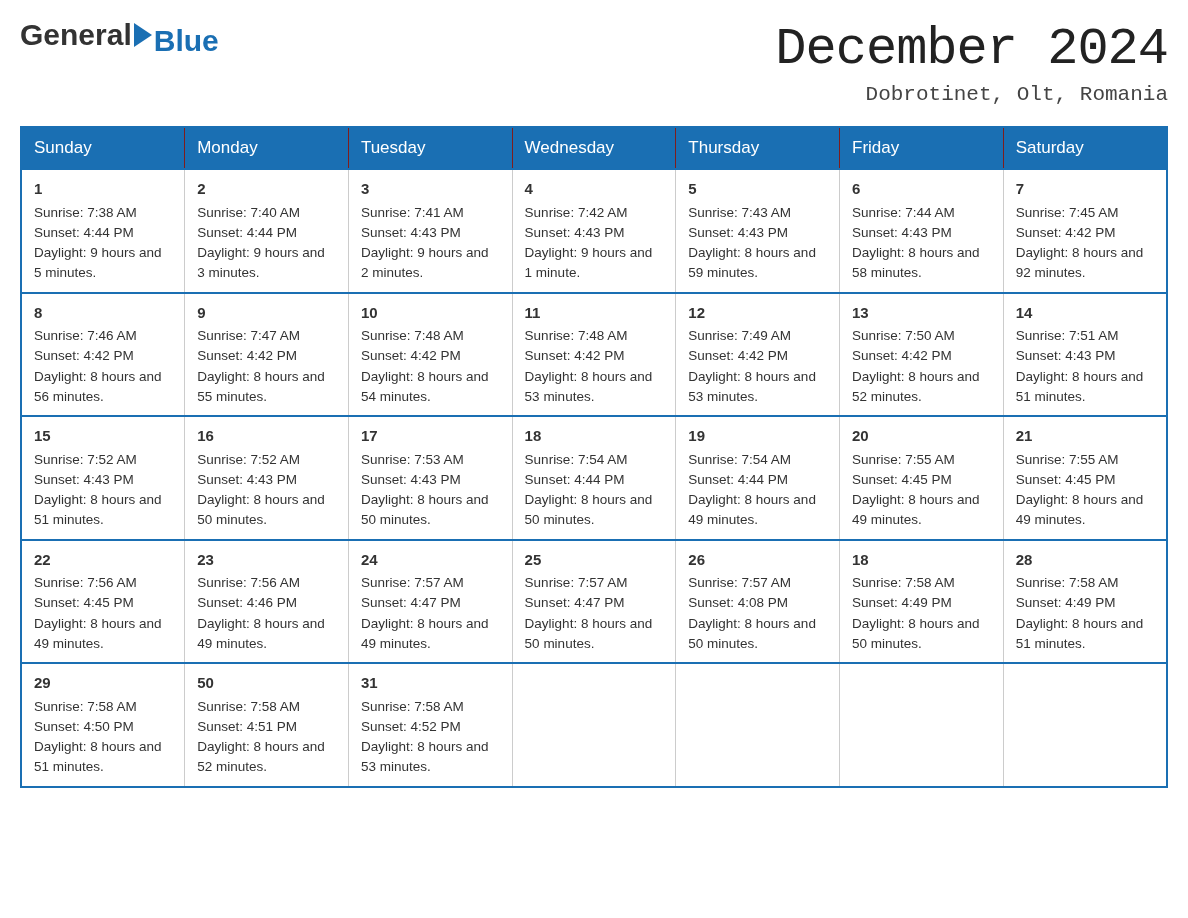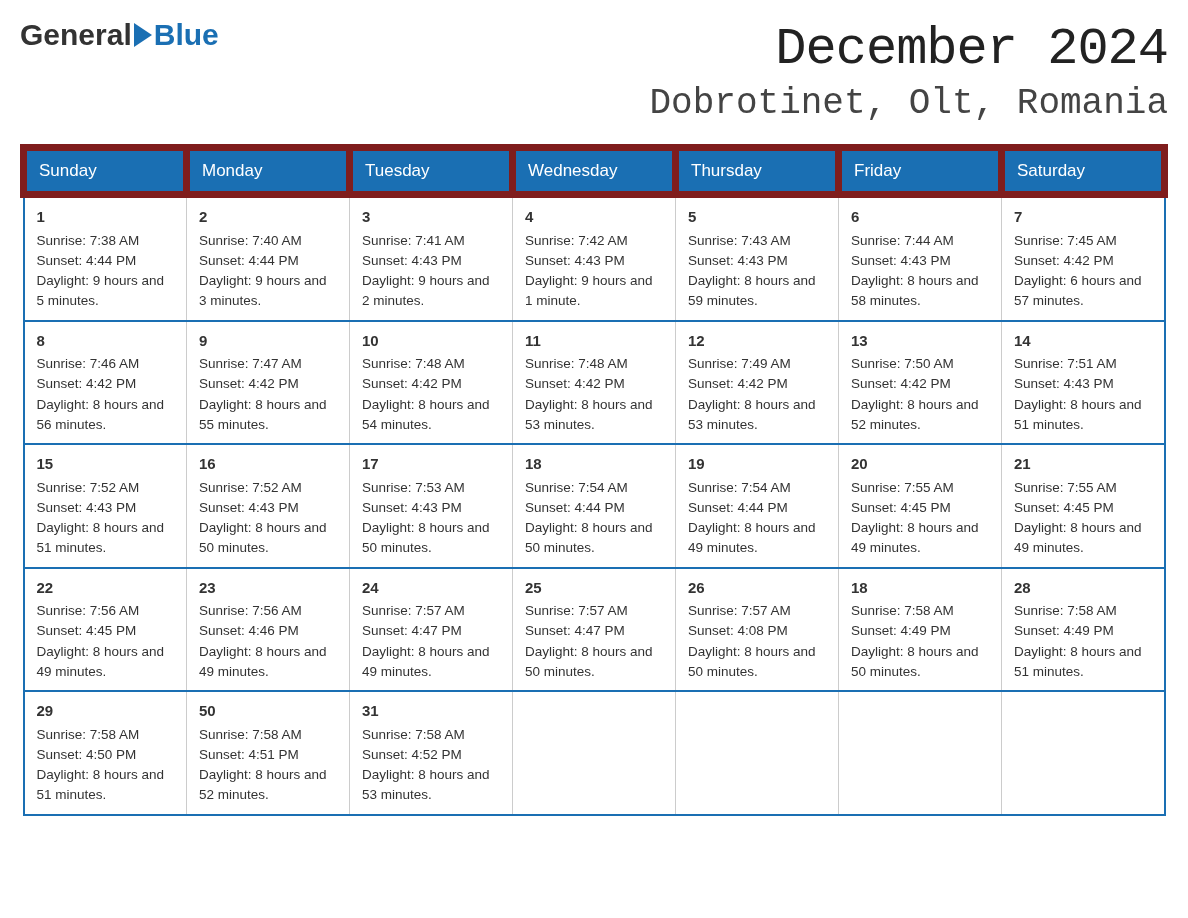--- a/index.html
+++ b/index.html
@@ -26,38 +26,38 @@
       text-align: right;
       font-family: Liberation Mono, monospace;
     }
     .month-title {
       font-size: 52px;
       font-weight: normal;
       color: #222;
       letter-spacing: -1px;
     }
     .location-title {
-      font-size: 36px;
+      font-size: 21px;
       font-weight: normal;
       color: #444;
       margin-top: 4px;
     }
     .calendar-table {
       width: 100%;
       border-collapse: collapse;
       border: 2px solid #1a6fb3;
     }
     .calendar-table th {
       background-color: #1a6fb3;
       color: #fff;
       padding: 10px 12px;
       font-size: 17px;
       font-weight: normal;
       text-align: left;
-      border: 7px solid #7f1d1d;
+      border: 1px solid #7f1d1d;
     }
     .calendar-table td {
       vertical-align: top;
       padding: 8px 12px;
       border: 1px solid #ccc;
       width: 14.28%;
       min-height: 100px;
       font-size: 13.5px;
       color: #333;
       line-height: 1.5;
@@ -87,20 +87,21 @@
       font-size: 30px;
       font-weight: bold;
       color: #333;
       display: flex;
       align-items: center;
     }
     .blue-part {
       font-size: 30px;
       font-weight: bold;
       color: #1a6fb3;
+      margin-top: 6px;
     }
     .triangle-right {
       display: inline-block;
       width: 0;
       height: 0;
       border-top: 12px solid transparent;
       border-bottom: 12px solid transparent;
       border-left: 18px solid #1a6fb3;
       margin-left: 2px;
       margin-right: 2px;
@@ -141,21 +142,21 @@
       </tr>
   </thead>
   <tbody id="calendar-body">
   <tr>
         <td><span class="day-number">1</span><span>Sunrise: 7:38 AM</span><br><span>Sunset: 4:44 PM</span><br><span>Daylight: 9 hours and 5 minutes.</span></td>
         <td><span class="day-number">2</span><span>Sunrise: 7:40 AM</span><br><span>Sunset: 4:44 PM</span><br><span>Daylight: 9 hours and 3 minutes.</span></td>
         <td><span class="day-number">3</span><span>Sunrise: 7:41 AM</span><br><span>Sunset: 4:43 PM</span><br><span>Daylight: 9 hours and 2 minutes.</span></td>
         <td><span class="day-number">4</span><span>Sunrise: 7:42 AM</span><br><span>Sunset: 4:43 PM</span><br><span>Daylight: 9 hours and 1 minute.</span></td>
         <td><span class="day-number">5</span><span>Sunrise: 7:43 AM</span><br><span>Sunset: 4:43 PM</span><br><span>Daylight: 8 hours and 59 minutes.</span></td>
         <td><span class="day-number">6</span><span>Sunrise: 7:44 AM</span><br><span>Sunset: 4:43 PM</span><br><span>Daylight: 8 hours and 58 minutes.</span></td>
-        <td><span class="day-number">7</span><span>Sunrise: 7:45 AM</span><br><span>Sunset: 4:42 PM</span><br><span>Daylight: 6 hours and 57 minutes.</span></td>
+        <td><span class="day-number">7</span><span>Sunrise: 7:45 AM</span><br><span>Sunset: 4:42 PM</span><br><span>Daylight: 8 hours and 92 minutes.</span></td>
       </tr>
       <tr>
         <td><span class="day-number">8</span><span>Sunrise: 7:46 AM</span><br><span>Sunset: 4:42 PM</span><br><span>Daylight: 8 hours and 56 minutes.</span></td>
         <td><span class="day-number">9</span><span>Sunrise: 7:47 AM</span><br><span>Sunset: 4:42 PM</span><br><span>Daylight: 8 hours and 55 minutes.</span></td>
         <td><span class="day-number">10</span><span>Sunrise: 7:48 AM</span><br><span>Sunset: 4:42 PM</span><br><span>Daylight: 8 hours and 54 minutes.</span></td>
         <td><span class="day-number">11</span><span>Sunrise: 7:48 AM</span><br><span>Sunset: 4:42 PM</span><br><span>Daylight: 8 hours and 53 minutes.</span></td>
         <td><span class="day-number">12</span><span>Sunrise: 7:49 AM</span><br><span>Sunset: 4:42 PM</span><br><span>Daylight: 8 hours and 53 minutes.</span></td>
         <td><span class="day-number">13</span><span>Sunrise: 7:50 AM</span><br><span>Sunset: 4:42 PM</span><br><span>Daylight: 8 hours and 52 minutes.</span></td>
         <td><span class="day-number">14</span><span>Sunrise: 7:51 AM</span><br><span>Sunset: 4:43 PM</span><br><span>Daylight: 8 hours and 51 minutes.</span></td>
       </tr>

